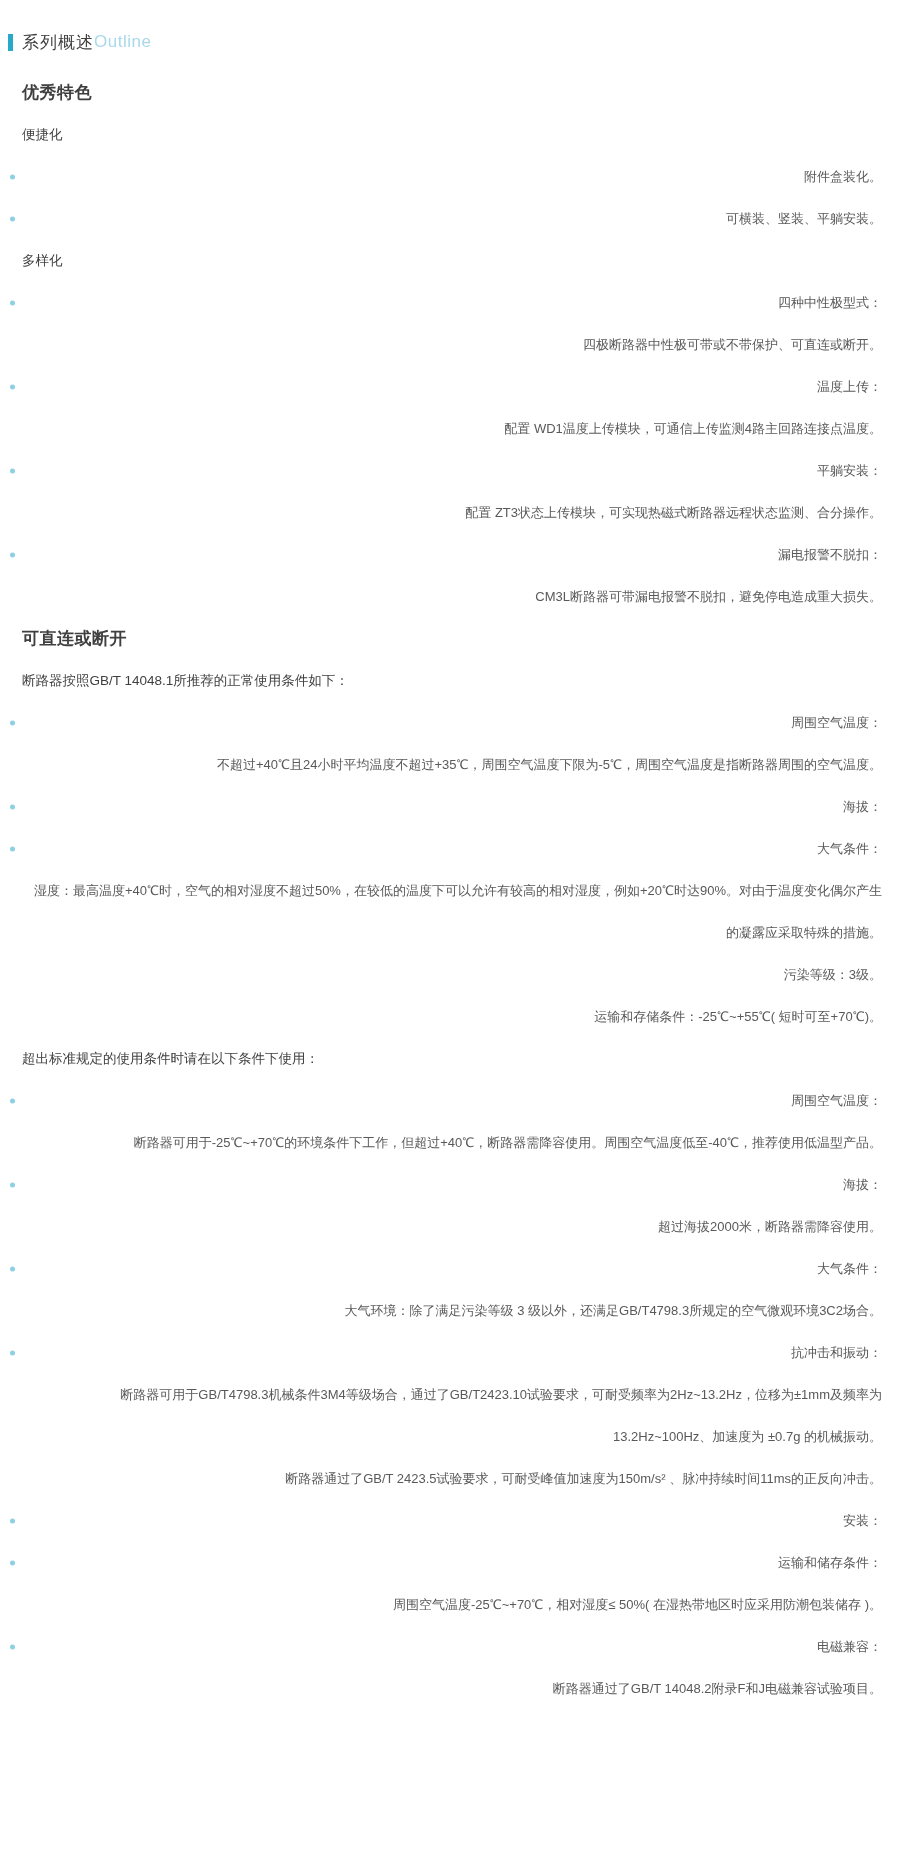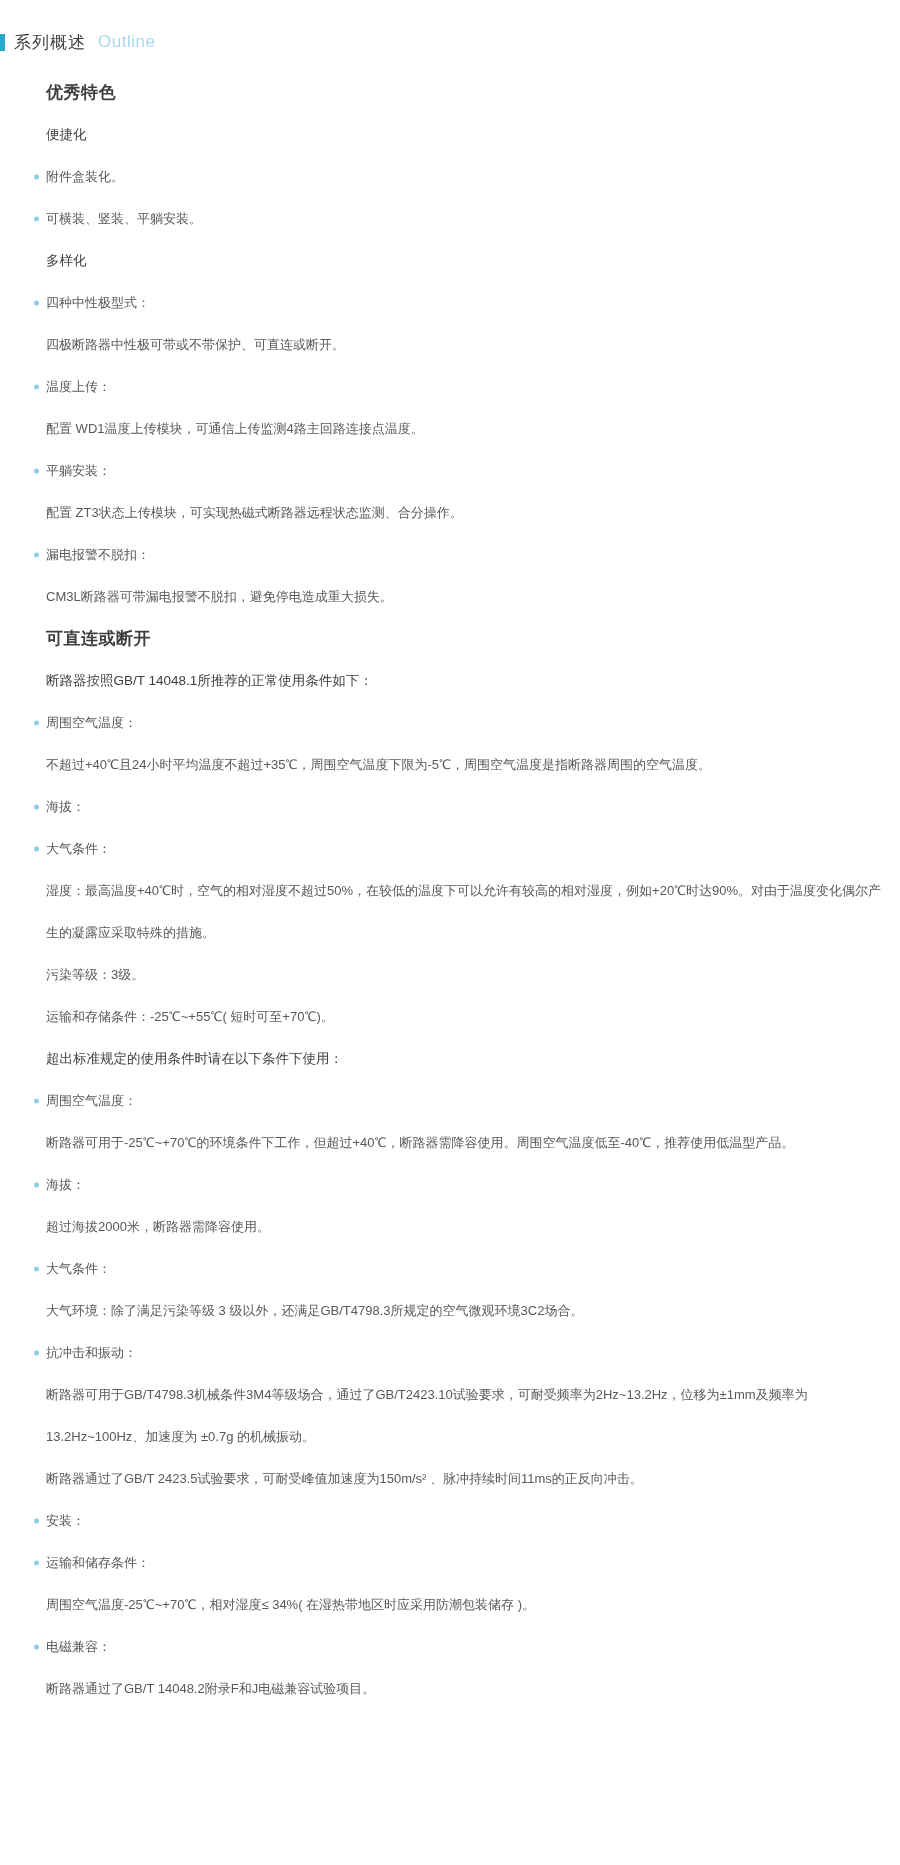--- a/index.html
+++ b/index.html
@@ -12,21 +12,21 @@
   }
   * { box-sizing: border-box; }
   html, body { margin: 0; padding: 0; }
   body {
     width: 900px;
     height: 1865px;
     background: var(--bg);
     font-family: "Liberation Sans", sans-serif;
     overflow: hidden;
   }
-  .page { padding: 30px 18px 0 0; }
+  .page { padding: 30px 18px 0 8px; }
 
   
   .section-header {
     display: flex;
     align-items: center;
     height: 24px;
     margin-bottom: 18px;
   }
   .section-header .bar {
     width: 5px;
@@ -35,41 +35,41 @@
     margin-right: 9px;
   }
   .section-header .zh {
     font-size: 17px;
     color: var(--heading);
     letter-spacing: 1px;
   }
   .section-header .en {
     font-size: 17px;
     color: var(--accent-light);
-    margin-left: 12px;
     letter-spacing: 0.5px;
   }
 
   
   .content { padding-left: 14px; }
-  .item { line-height: 42px; margin-left: 32px; }
+  .item { line-height: 42px; }
   .item.h2 {
     font-size: 17px;
     font-weight: bold;
     color: var(--heading);
     letter-spacing: 0.5px;
   }
   .item.h3 {
     font-size: 13.5px;
     font-weight: normal;
     color: var(--heading);
   }
   .item.text, .item.bullet {
     font-size: 13px;
     color: var(--body);
+    text-align: right;
   }
   .item.bullet { position: relative; }
   .item.bullet .dot {
     position: absolute;
     left: -12px;
     top: 50%;
     transform: translateY(-50%);
     width: 5px;
     height: 5px;
     border-radius: 50%;
@@ -113,17 +113,17 @@
       <div class="item text">断路器可用于-25℃~+70℃的环境条件下工作，但超过+40℃，断路器需降容使用。周围空气温度低至-40℃，推荐使用低温型产品。</div>
       <div class="item bullet"><span class="dot"></span><span>海拔：</span></div>
       <div class="item text">超过海拔2000米，断路器需降容使用。</div>
       <div class="item bullet"><span class="dot"></span><span>大气条件：</span></div>
       <div class="item text">大气环境：除了满足污染等级 3 级以外，还满足GB/T4798.3所规定的空气微观环境3C2场合。</div>
       <div class="item bullet"><span class="dot"></span><span>抗冲击和振动：</span></div>
       <div class="item text">断路器可用于GB/T4798.3机械条件3M4等级场合，通过了GB/T2423.10试验要求，可耐受频率为2Hz~13.2Hz，位移为±1mm及频率为13.2Hz~100Hz、加速度为 ±0.7g 的机械振动。</div>
       <div class="item text">断路器通过了GB/T 2423.5试验要求，可耐受峰值加速度为150m/s² 、脉冲持续时间11ms的正反向冲击。</div>
       <div class="item bullet"><span class="dot"></span><span>安装：</span></div>
       <div class="item bullet"><span class="dot"></span><span>运输和储存条件：</span></div>
-      <div class="item text">周围空气温度-25℃~+70℃，相对湿度≤ 34%( 在湿热带地区时应采用防潮包装储存 )。</div>
+      <div class="item text">周围空气温度-25℃~+70℃，相对湿度≤ 50%( 在湿热带地区时应采用防潮包装储存 )。</div>
       <div class="item bullet"><span class="dot"></span><span>电磁兼容：</span></div>
       <div class="item text">断路器通过了GB/T 14048.2附录F和J电磁兼容试验项目。</div>
     </div>
 </div>
 
 </body></html>

